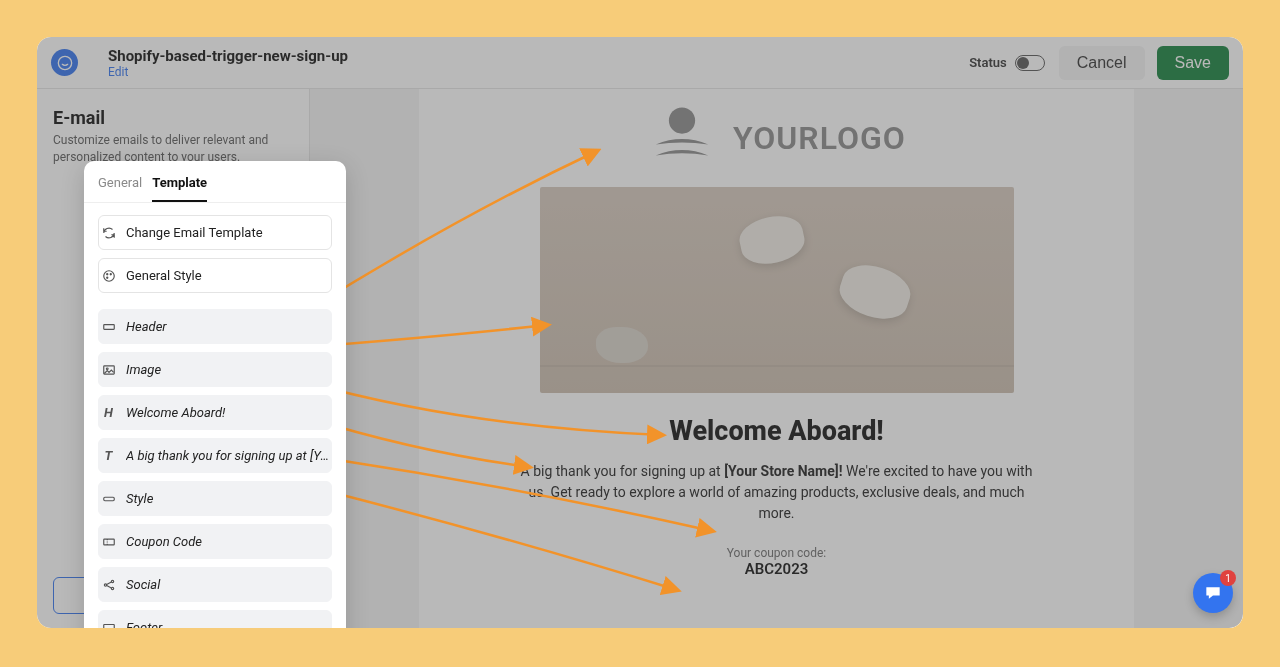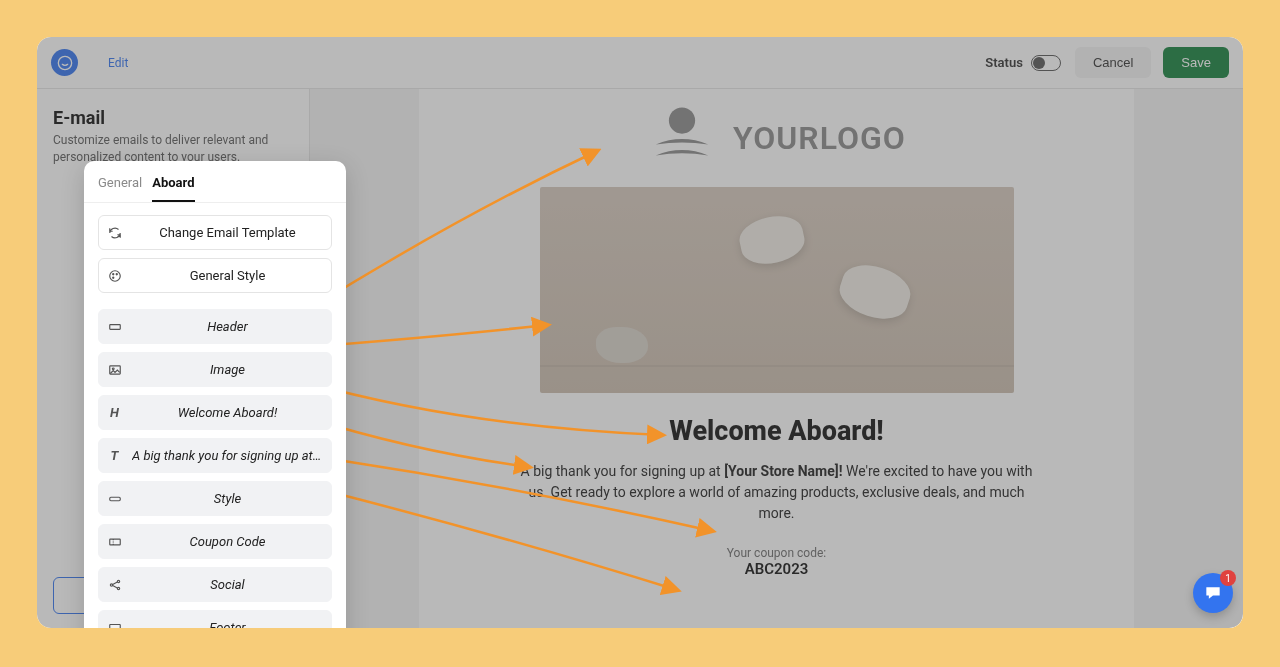--- a/index.html
+++ b/index.html
@@ -45,21 +45,21 @@
     .toggle {
       width: 30px; height: 16px; border-radius: 9px;
       border: 1px solid #555; position: relative; margin-right: 14px;
       background: #fff;
     }
     .toggle::after {
       content: ""; position: absolute; width: 12px; height: 12px;
       border-radius: 50%; background: #555; left: 1px; top: 1px;
     }
     .btn {
-      padding: 8px 18px; border-radius: 6px; font-size: 13px;
+      padding: 8px 18px; border-radius: 6px; font-size: 16px;
       border: none; cursor: pointer; font-weight: 500;
     }
     .btn-cancel { background: #f3f3f3; color: #333; margin-right: 12px; }
     .btn-save { background: #15803d; color: #fff; }
     
     .app-body { display: flex; flex: 1; overflow: hidden; position: relative;}
     .left-pane {
       width: 273px; border-right: 1px solid #e4e4e4;
       padding: 18px 16px 14px 16px;
       display: flex; flex-direction: column;
@@ -71,30 +71,29 @@
     .popover {
       position: absolute;
       top: 124px;
       left: 47px;
       width: 262px;
       background: #fff;
       border-radius: 10px;
       box-shadow: 0 6px 24px rgba(0,0,0,.16);
       padding: 0 0 12px 0;
       z-index: 5;
-      text-align: center;
     }
     .tabs { display: flex; gap: 10px; padding: 14px 14px 0 14px; border-bottom: 1px solid #eee; }
     .tab { font-size: 13px; padding-bottom: 10px; color: #8a8a8a; cursor: pointer;}
     .tab.active { color: #111; font-weight: 700; border-bottom: 2px solid #111;}
     .pop-group { padding: 12px 14px 0 14px; display: flex; flex-direction: column; gap: 8px;}
     .opt {
       display: flex; align-items: center; gap: 10px;
       border: 1px solid #e4e4e4; border-radius: 6px;
-      padding: 9px 8px; font-size: 13px; color: #222;
+      padding: 9px 2px; font-size: 13px; color: #222;
       cursor: pointer;
       background: #fff;
     }
     .opt.filled { background: #f1f2f4; border-color: #f1f2f4; }
     .opt .icon { width: 15px; height: 15px; display: flex; align-items: center; justify-content: center; color: #555; }
     .opt .label { overflow: hidden; text-overflow: ellipsis; white-space: nowrap; flex:1; }
     .back-btn {
       margin-top: auto;
       width: 100%;
       border: 1px solid #3374ef; color: #3374ef; background: #fff;
@@ -168,20 +167,21 @@
 <div class="app-window">
 
   <div class="app-header">
     <div class="logo-circle">
       <svg viewBox="0 0 24 24" fill="none">
           <circle cx="12" cy="12" r="10" stroke="#fff" stroke-width="2"></circle>
           <path d="M8 14c2 2 6 2 8 0" stroke="#fff" stroke-width="2" stroke-linecap="round"></path>
         </svg>
     </div>
     <div class="title-block">
+      <div class="title-main">Shopify-based-trigger-new-sign-up</div>
       <div class="title-edit">Edit</div>
     </div>
     <span class="status-label">Status</span>
     <div class="toggle"></div>
     <button class="btn btn-cancel">Cancel</button>
     <button class="btn btn-save">Save</button>
   </div>
 
   <div class="app-body">
     <div class="left-pane">
@@ -230,21 +230,21 @@
       <path d="M268 345 Q430 390 625 398"></path>
       <path d="M268 380 Q380 415 492 430"></path>
       <path d="M282 420 Q480 450 675 494"></path>
       <path d="M282 452 Q470 500 640 553"></path>
     </g>
   </svg>
 
   <div class="popover">
     <div class="tabs">
       <div class="tab">General</div>
-      <div class="tab active">Aboard</div>
+      <div class="tab active">Template</div>
     </div>
     <div class="pop-group">
       <div class="opt">
         <span class="icon">
             <svg viewBox="0 0 24 24" width="14" height="14" fill="none" stroke="#555" stroke-width="2">
               <path d="M3 12a9 9 0 0 1 15-6M21 12a9 9 0 0 1-15 6M3 4v5h5M21 20v-5h-5"></path>
             </svg>
           </span>
         <span class="label">Change Email Template</span>
       </div>

